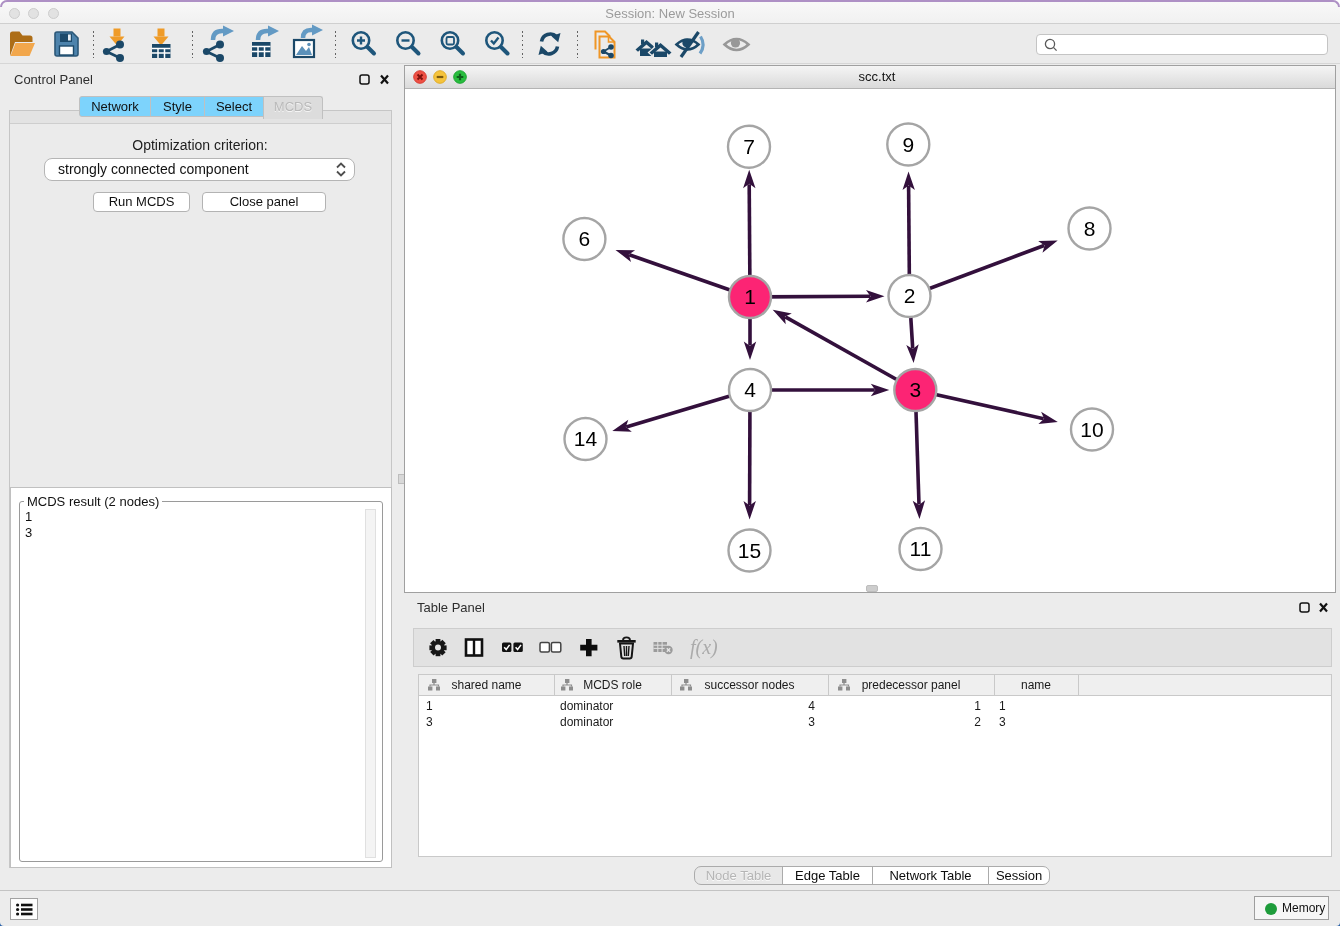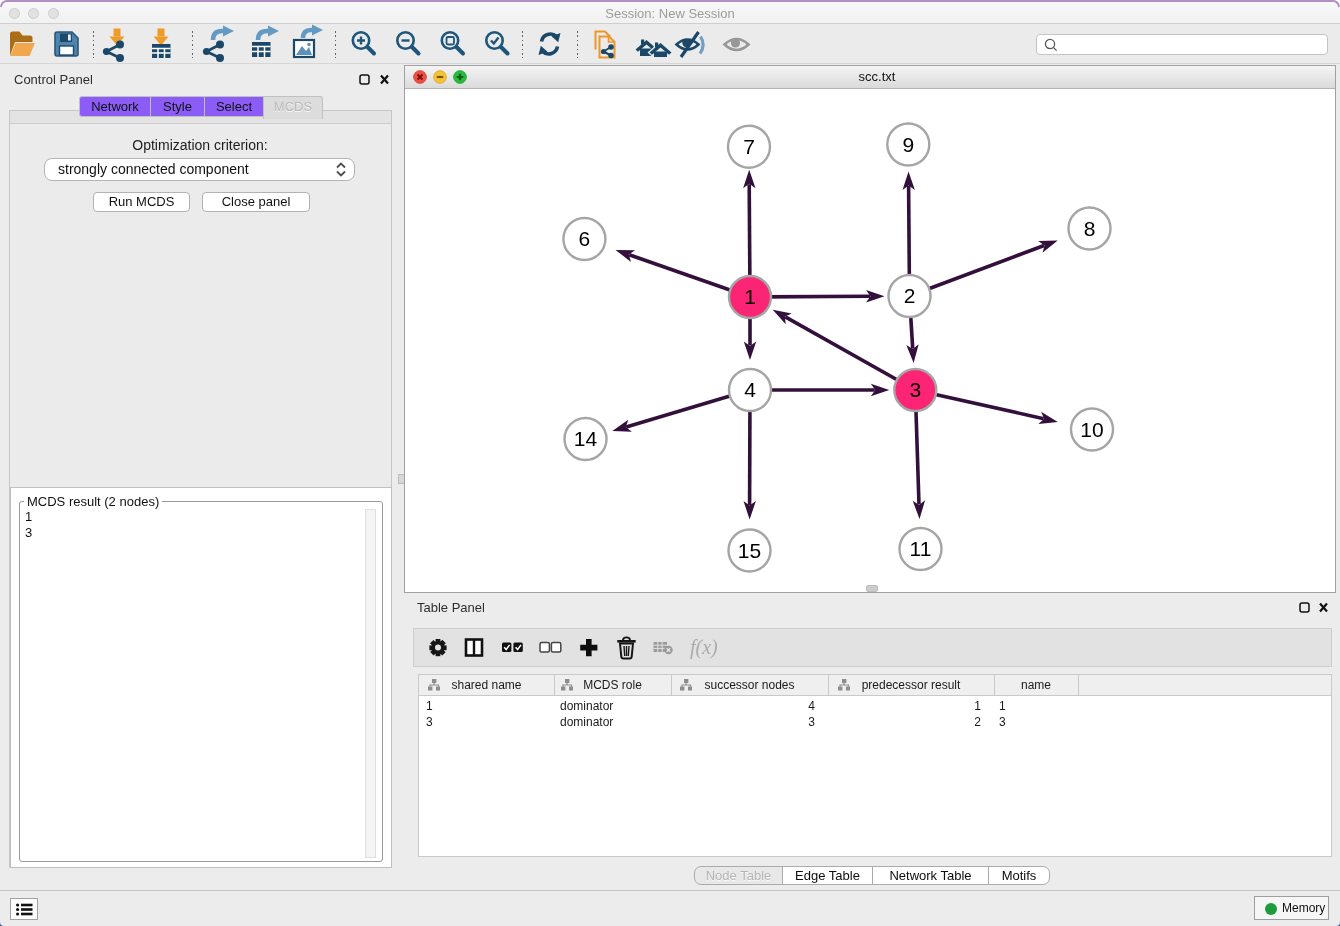--- a/index.html
+++ b/index.html
@@ -23,21 +23,21 @@
   .sep{position:absolute;top:7px;height:27px;width:1.2px;
        background:repeating-linear-gradient(#636363 0 1.6px,rgba(0,0,0,0) 1.6px 4.4px);}
   #search{position:absolute;left:1036px;top:9.5px;width:292px;height:21px;
           background:#fff;border:1px solid #c4c4c4;border-radius:4px;box-sizing:border-box;}
   
   #cp-title{position:absolute;left:14px;top:72px;font-size:13px;color:#2e2e2e;}
   #cp-pane{position:absolute;left:9px;top:110px;width:383px;height:758px;
            background:#e3e3e3;border:1px solid #c6c6c6;box-sizing:border-box;}
   #cp-inner{position:absolute;left:10px;top:123px;width:381px;height:745px;
            background:#ebebeb;border-top:1px solid #cecece;box-sizing:border-box;}
-  .tab{position:absolute;top:96px;height:21px;background:#8b5cf6;border:1px solid #c0c0c0;
+  .tab{position:absolute;top:96px;height:21px;background:#7dd3fc;border:1px solid #c0c0c0;
        box-sizing:border-box;font-size:13px;color:#111;text-align:center;line-height:20px;}
   #optlabel{position:absolute;left:0px;top:137px;width:400px;text-align:center;
             font-size:14px;color:#1d1d1d;}
   #combo{position:absolute;left:44px;top:158px;width:311px;height:23px;background:#fff;
          border:1px solid #b5b5b5;border-radius:8px;box-sizing:border-box;
          font-size:14px;color:#111;line-height:21px;padding-left:13px;}
   .btn{position:absolute;top:192px;height:20px;background:#fff;border:1px solid #b3b3b3;
        border-radius:4px;box-sizing:border-box;font-size:13px;color:#111;
        text-align:center;line-height:18px;}
   #resultbox{position:absolute;left:10px;top:487px;width:382px;height:381px;
@@ -246,21 +246,21 @@
   <div class="tab" style="left:204px;width:60px;">Select</div>
   <div class="tab" style="left:263px;width:60px;height:23px;background:#dcdcdc;border-radius:0 3px 0 0;border-bottom:none;color:#b9b9b9;text-shadow:0 1px 0 #f5f5f5;">MCDS</div>
   <div id="optlabel">Optimization criterion:</div>
   <div id="combo">strongly connected component
     <svg width="14" height="17" style="position:absolute;right:6px;top:2px;">
       <path d="M3,6.5 L7,2.5 L11,6.5" fill="none" stroke="#4e4e4e" stroke-width="1.8"></path>
       <path d="M3,10.5 L7,14.5 L11,10.5" fill="none" stroke="#4e4e4e" stroke-width="1.8"></path>
     </svg>
   </div>
   <div class="btn" style="left:93px;width:97px;">Run MCDS</div>
-  <div class="btn" style="left:202px;width:108px;">Close panel</div>
+  <div class="btn" style="left:202px;width:124px;">Close panel</div>
   <div id="resultbox">
     <div id="group">
       <div id="grouptitle">MCDS result (2 nodes)</div>
       <div id="mcdstext">1<br>3</div>
       <div id="vscroll"></div>
     </div>
   </div>
 
   <div style="position:absolute;left:398px;top:474px;width:5px;height:8px;background:#d8d8d8;border:1px solid #bdbdbd;"></div>
 
@@ -439,39 +439,39 @@
         <g fill="#8d8d8d">
             <rect x="4" y="0" width="4.4" height="4"></rect>
             <rect x="0" y="7.5" width="4.4" height="4"></rect>
             <rect x="8" y="7.5" width="4.4" height="4"></rect>
             <path d="M6,4 V6 M2,7.5 V6 H10.5 V7.5" stroke="#8d8d8d" stroke-width="1.2" fill="none"></path>
           </g>
       </svg>
       <div class="th" style="left:0;width:135px;">shared name</div>
       <div class="th" style="left:135px;width:117px;">MCDS role</div>
       <div class="th" style="left:252px;width:157px;">successor nodes</div>
-      <div class="th" style="left:409px;width:166px;">predecessor result</div>
+      <div class="th" style="left:409px;width:166px;">predecessor panel</div>
       <div class="th" style="left:575px;width:84px;">name</div>
     </div>
     <div class="td" style="left:7px;top:24px;">1</div>
     <div class="td" style="left:141px;top:24px;">dominator</div>
     <div class="td" style="left:252px;top:24px;width:144px;text-align:right;">4</div>
     <div class="td" style="left:409px;top:24px;width:153px;text-align:right;">1</div>
     <div class="td" style="left:580px;top:24px;">1</div>
     <div class="td" style="left:7px;top:40px;">3</div>
     <div class="td" style="left:141px;top:40px;">dominator</div>
     <div class="td" style="left:252px;top:40px;width:144px;text-align:right;">3</div>
     <div class="td" style="left:409px;top:40px;width:153px;text-align:right;">2</div>
     <div class="td" style="left:580px;top:40px;">3</div>
   </div>
 
   <div class="seg" style="left:694px;width:89px;border-radius:7px 0 0 7px;background:#e8e8e8;color:#b5b5b5;text-shadow:0 1px 0 #fafafa;">Node Table</div>
   <div class="seg" style="left:782px;width:91px;">Edge Table</div>
   <div class="seg" style="left:872px;width:117px;text-align:center;">Network Table</div>
-  <div class="seg" style="left:988px;width:62px;border-radius:0 7px 7px 0;">Motifs</div>
+  <div class="seg" style="left:988px;width:62px;border-radius:0 7px 7px 0;">Session</div>
 
   <div id="statusline"></div>
   <div id="listbtn">
       <svg width="17" height="13" style="position:absolute;left:5px;top:4px;">
     <g fill="#111">
           <circle cx="1.6" cy="2" r="1.6"></circle>
           <circle cx="1.6" cy="6.5" r="1.6"></circle>
           <circle cx="1.6" cy="11" r="1.6"></circle>
     <rect x="5" y="0.7" width="11.5" height="2.6"></rect>
           <rect x="5" y="5.2" width="11.5" height="2.6"></rect>

